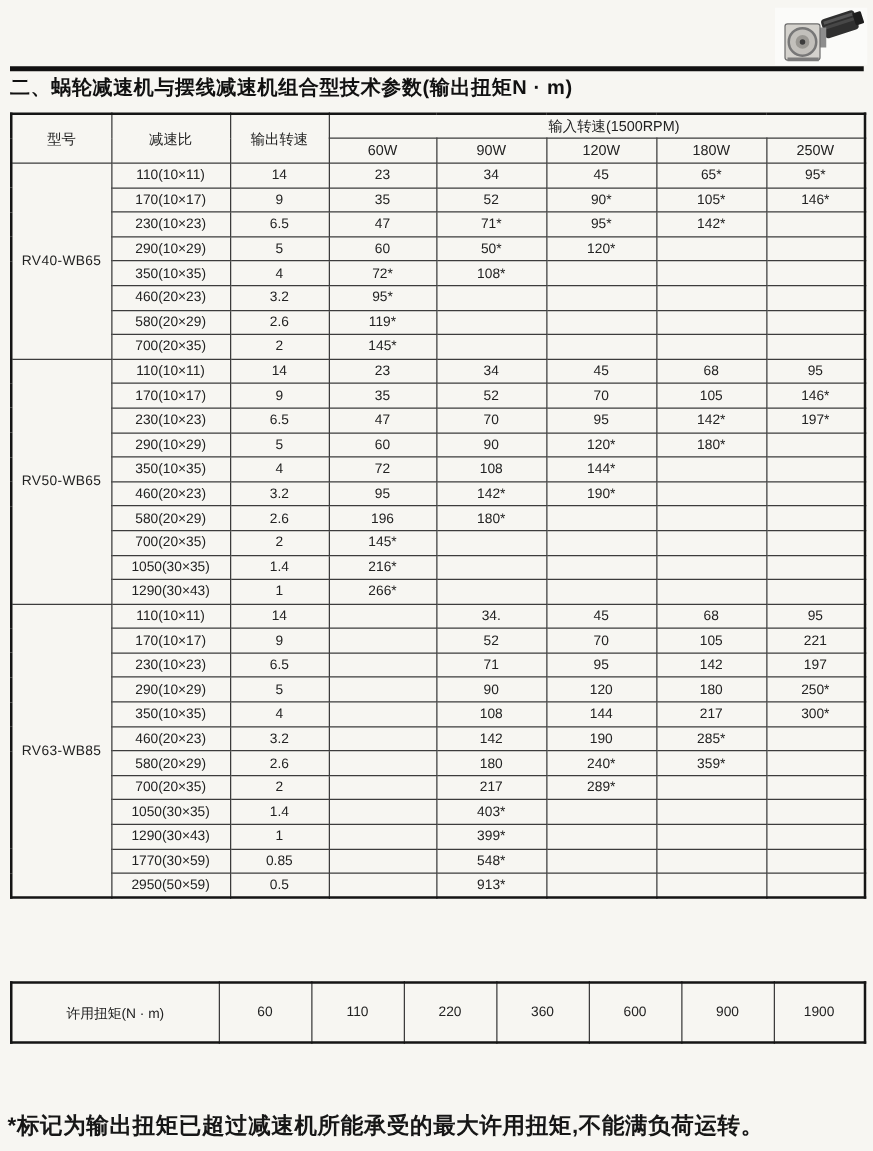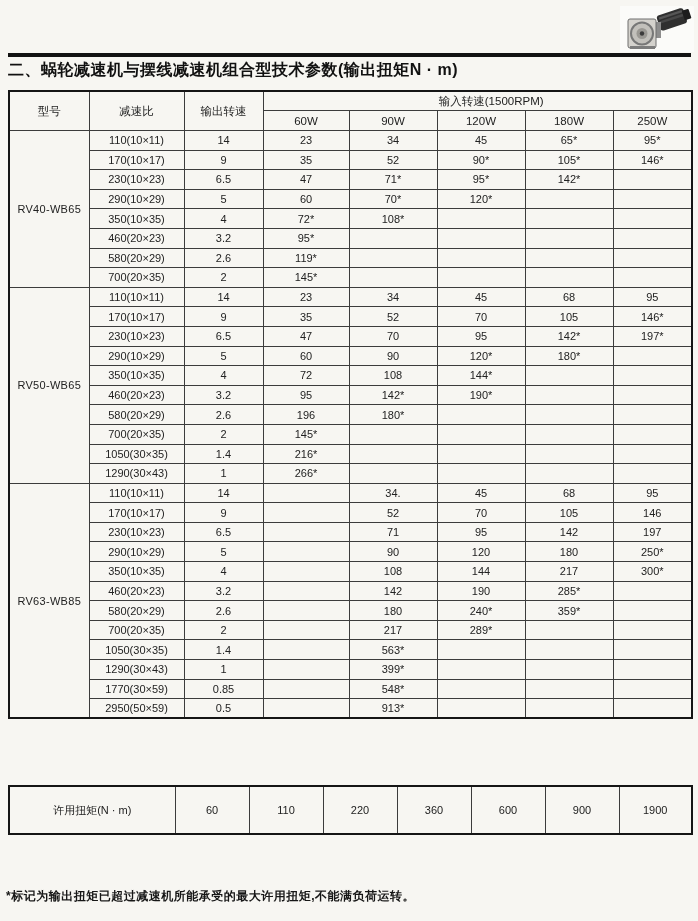--- a/index.html
+++ b/index.html
@@ -45,21 +45,21 @@
     border:1px solid #3c3c3c;
     text-align:center; vertical-align:middle;
     font-size:11px; color:#222; padding:0; white-space:nowrap;
   }
   .t2 tr.h  td { height:38px; }
   .t2 tr.d  td { height:46px; }
   .t2 .label-cell { text-align:center; }
 
   .footnote {
     position:absolute; top:888px; left:6px; margin:0;
-    font-size:12px; font-weight:600; color:#161616; letter-spacing:0.5px;
+    font-size:18px; font-weight:600; color:#161616; letter-spacing:0.5px;
     white-space:nowrap;
   }
 </style>
 </head>
 <body>
 
 <div class="page">
 
   <div class="photo">
     <svg width="74" height="46" viewBox="0 0 74 46">
@@ -138,21 +138,21 @@
           <td>47</td>
           <td>71*</td>
           <td>95*</td>
           <td>142*</td>
           <td></td>
         </tr>
         <tr>
           <td>290(10×29)</td>
           <td>5</td>
           <td>60</td>
-          <td>70*</td>
+          <td>50*</td>
           <td>120*</td>
           <td></td>
           <td></td>
         </tr>
         <tr>
           <td>350(10×35)</td>
           <td>4</td>
           <td>72*</td>
           <td>108*</td>
           <td></td>
@@ -287,21 +287,21 @@
           <td>68</td>
           <td>95</td>
         </tr>
         <tr>
           <td>170(10×17)</td>
           <td>9</td>
           <td></td>
           <td>52</td>
           <td>70</td>
           <td>105</td>
-          <td>146</td>
+          <td>221</td>
         </tr>
         <tr>
           <td>230(10×23)</td>
           <td>6.5</td>
           <td></td>
           <td>71</td>
           <td>95</td>
           <td>142</td>
           <td>197</td>
         </tr>
@@ -347,21 +347,21 @@
           <td></td>
           <td>217</td>
           <td>289*</td>
           <td></td>
           <td></td>
         </tr>
         <tr>
           <td>1050(30×35)</td>
           <td>1.4</td>
           <td></td>
-          <td>563*</td>
+          <td>403*</td>
           <td></td>
           <td></td>
           <td></td>
         </tr>
         <tr>
           <td>1290(30×43)</td>
           <td>1</td>
           <td></td>
           <td>399*</td>
           <td></td>

